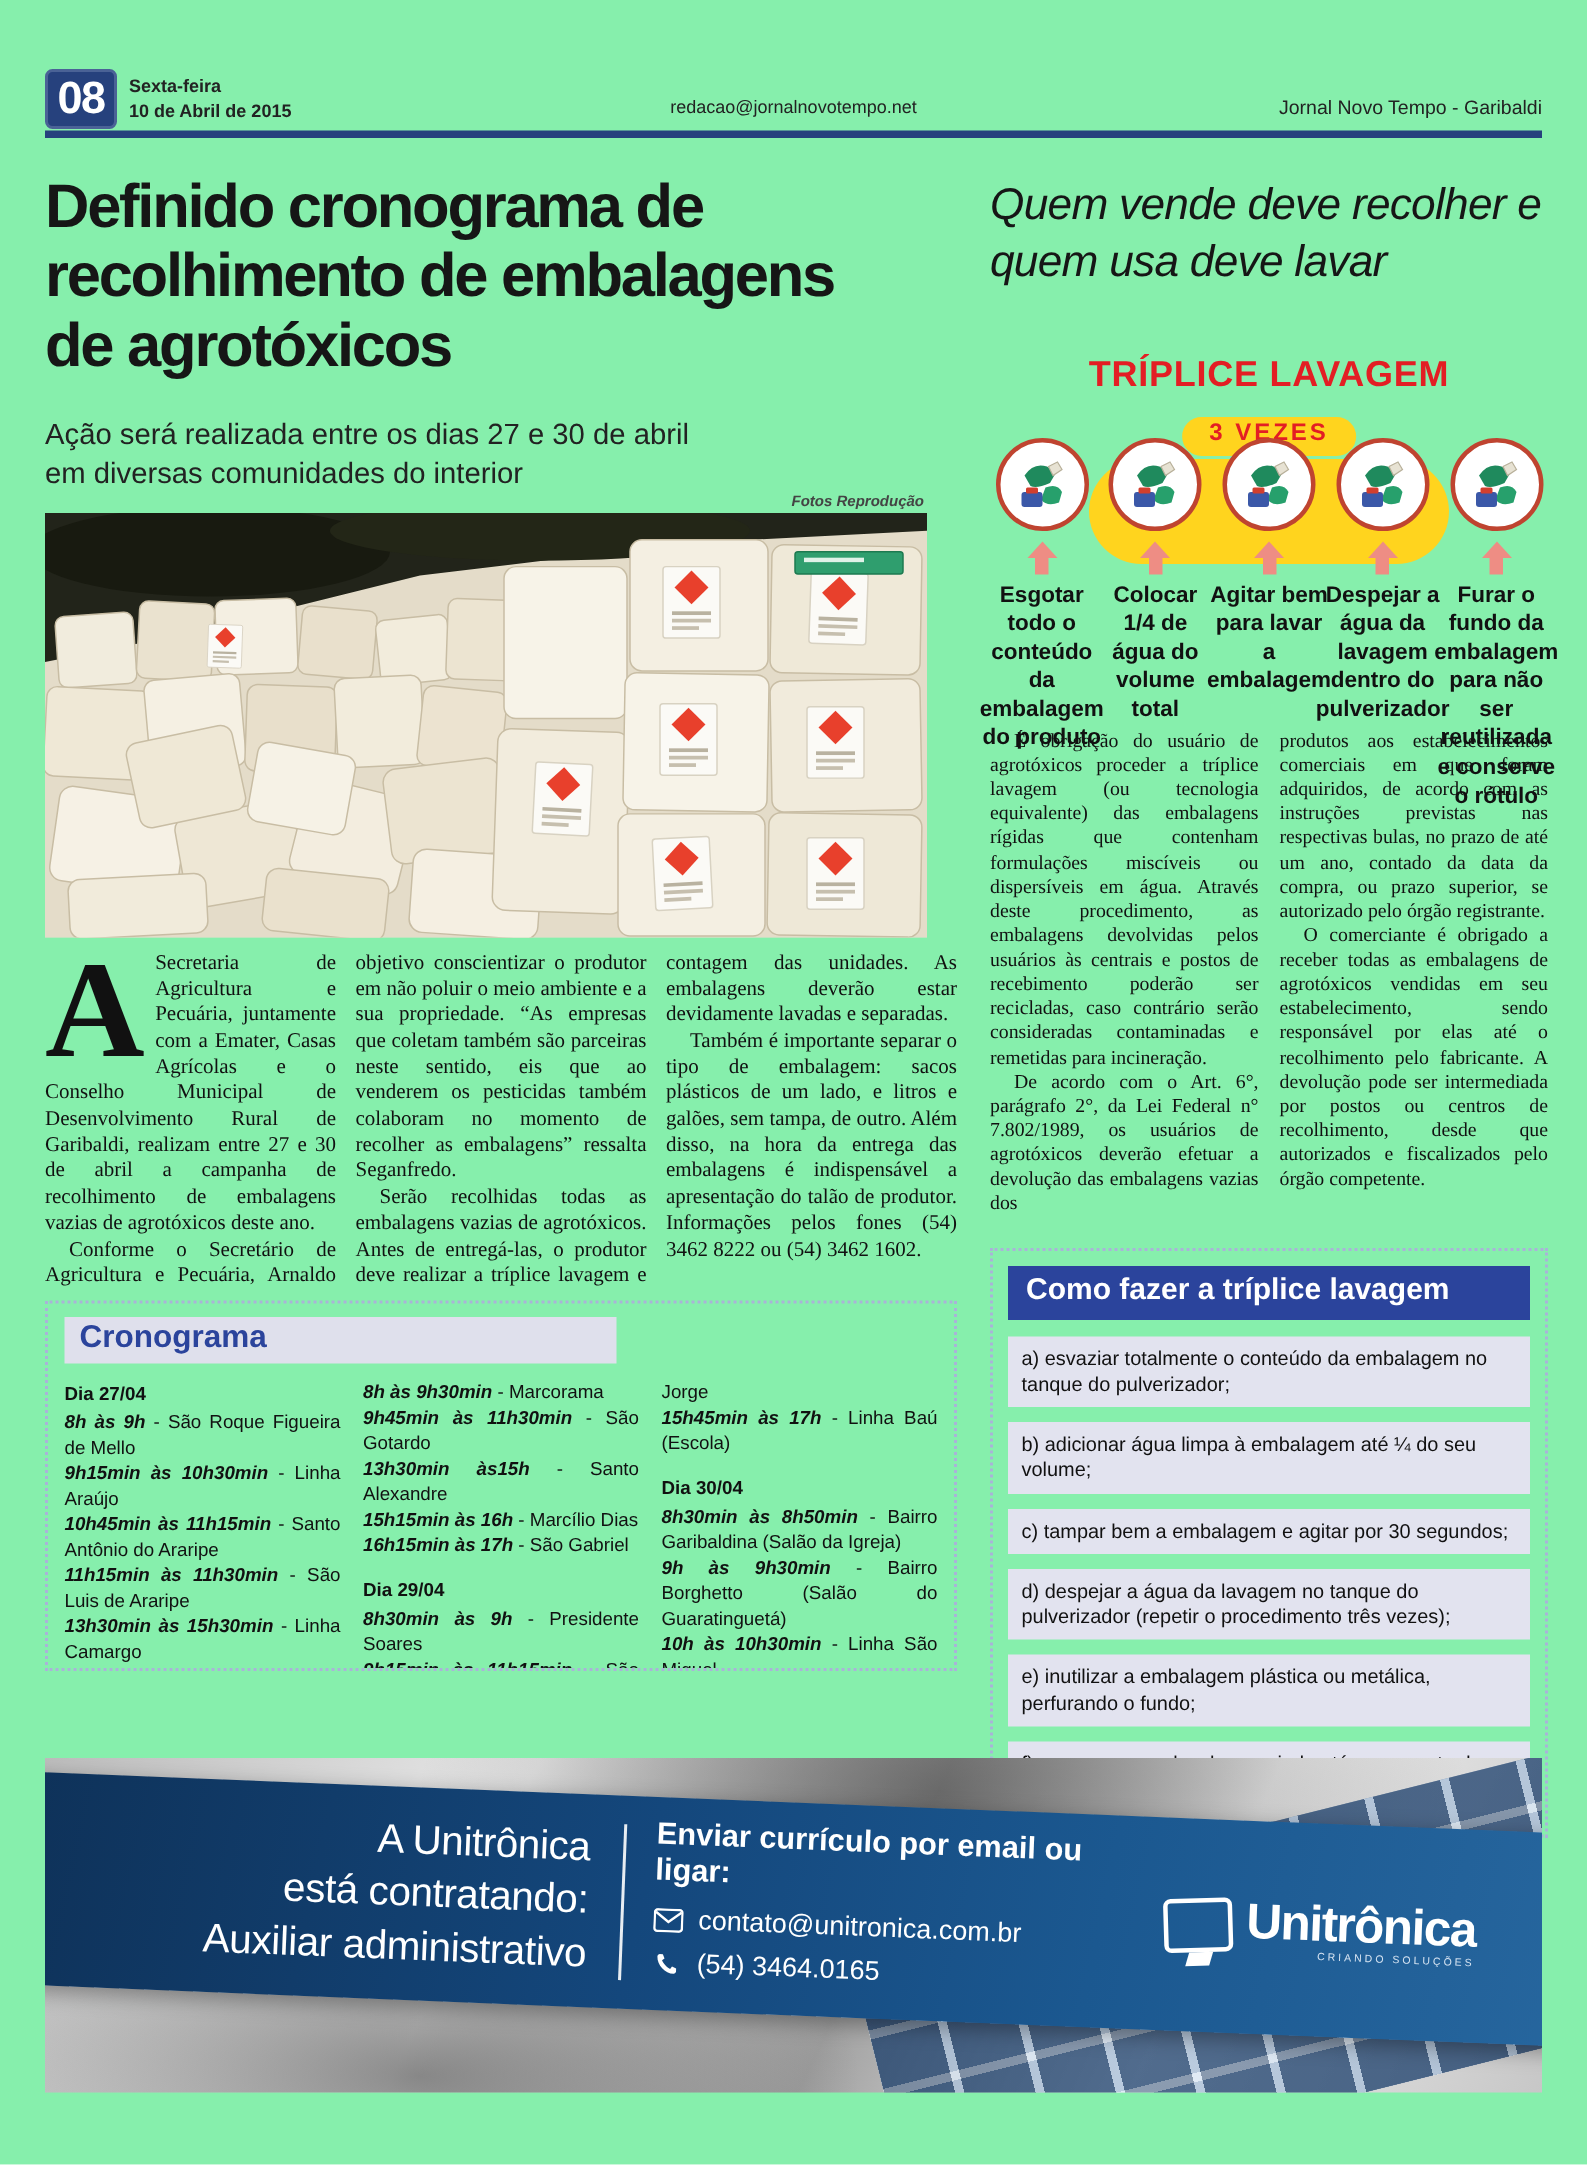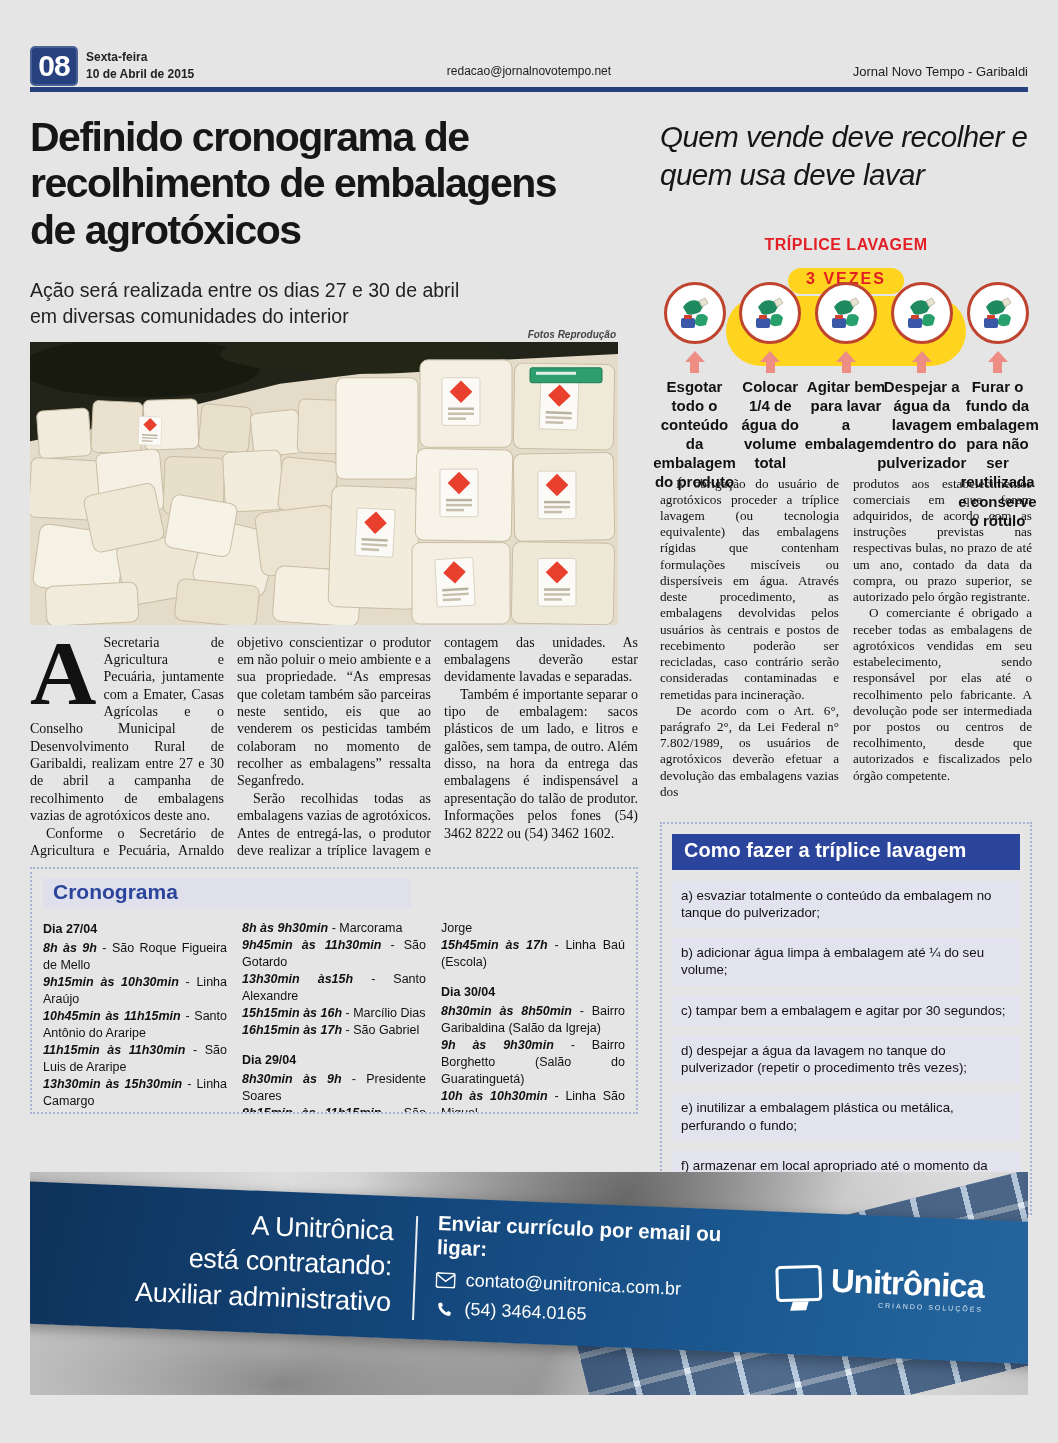--- a/index.html
+++ b/index.html
@@ -1,20 +1,20 @@
 <!DOCTYPE html>
 <html><head>
 <meta charset="utf-8">
 <style>
   * { box-sizing: border-box; margin: 0; padding: 0; }
   html,body { background:#ffffff; }
   .page {
     position: relative;
     width: 1058px; height: 1443px;
-    background: #e5e5e5;
+    background: #86efac;
     font-family: "Liberation Sans", sans-serif;
     color: #1a1a1a;
     overflow: hidden;
     margin: 0 auto;
   }
 
   
   .header {
     position: absolute; left: 30px; top: 46px; width: 998px; height: 46px;
     border-bottom: 5px solid #26417d;
@@ -64,21 +64,21 @@
   .crono-cols { display: flex; gap: 15px; margin-top: 11px; font-size: 12.5px; line-height: 1.36; color: #111; }
   .crono-col { flex: 1; }
   .crono-col .day { font-weight: bold; margin: 13px 0 2px; }
   .crono-col .day:first-child { margin-top: 1px; }
   .crono-col .entry { text-align: justify; }
   .crono-col .entry b i { letter-spacing: 0; }
 
   
   .right-col { position: absolute; left: 660px; top: 118px; width: 372px; }
   .headline2 { font-style: italic; font-size: 29.5px; line-height: 1.28; letter-spacing: -0.5px; color: #161616; }
-  .lavagem-title { margin-top: 42px; text-align: center; color: #e31e24; font-size: 16px; font-weight: bold; letter-spacing: 0.5px; }
+  .lavagem-title { margin-top: 42px; text-align: center; color: #e31e24; font-size: 24px; font-weight: bold; letter-spacing: 0.5px; }
 
   .diagram { position: relative; margin-top: 14px; height: 196px; }
   .yellow-band { position: absolute; left: 66px; right: 66px; top: 28px; height: 70px; background: #ffd41e; border-radius: 36px; }
   .yellow-tab {
     position: absolute; left: 50%; transform: translateX(-50%); top: 0;
     background: #ffd41e; border-radius: 14px; padding: 2px 18px 6px;
     color: #e31e24; font-weight: bold; font-size: 16px; letter-spacing: 2px; z-index: 1;
   }
   .steps { position: absolute; left: 0; right: 0; top: 14px; display: flex; justify-content: space-between; }
   .step { width: 69px; display: flex; flex-direction: column; align-items: center; z-index: 2; }

